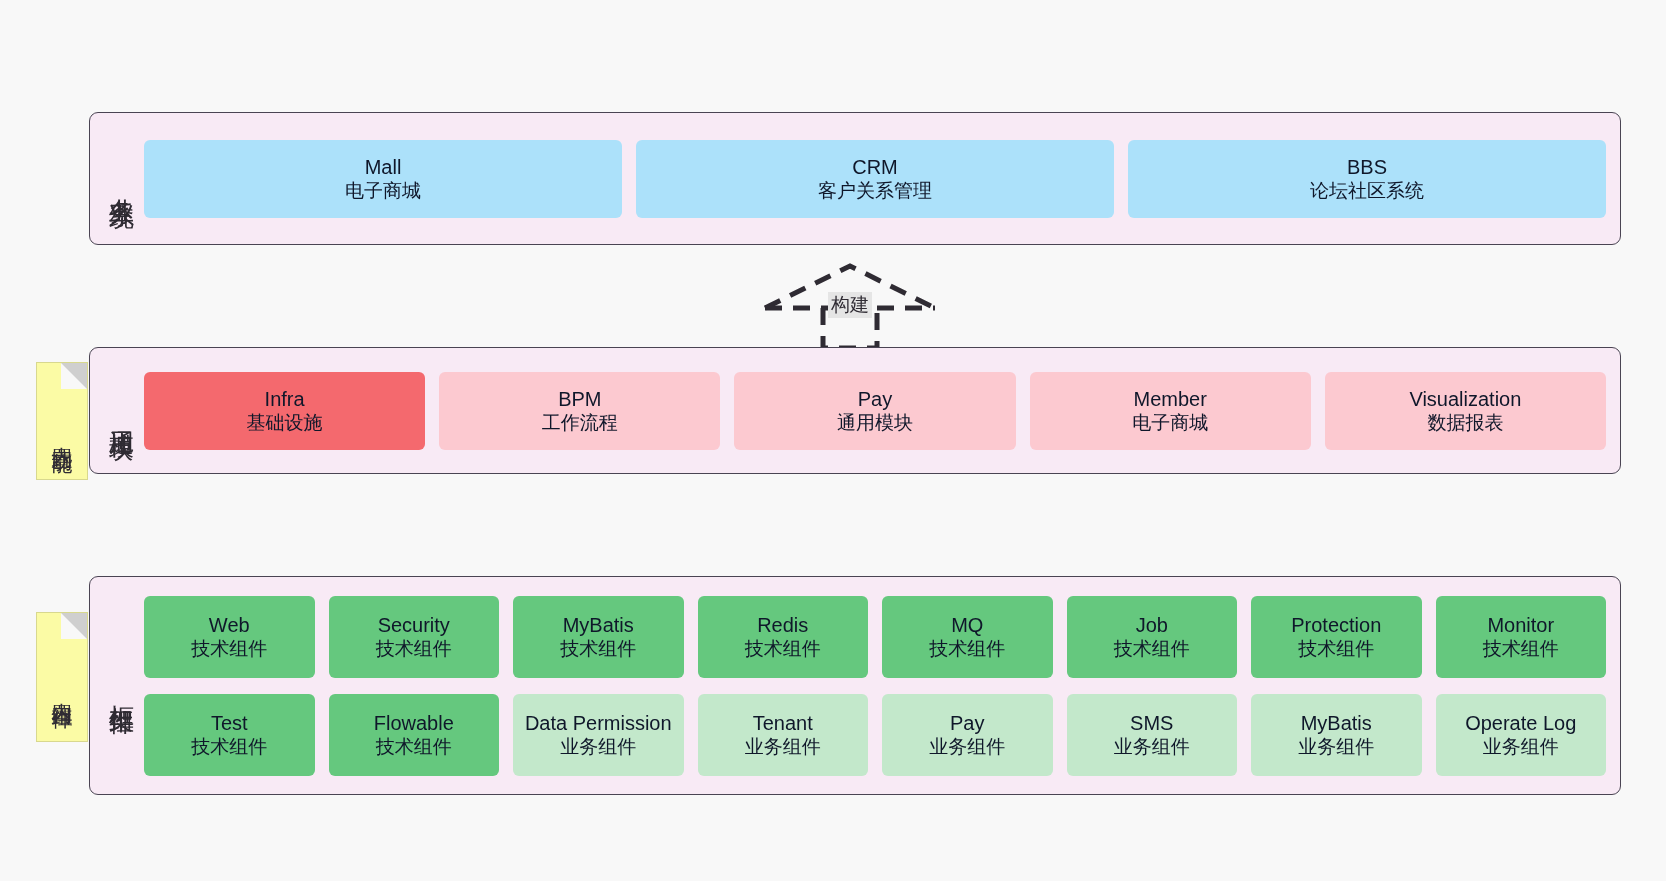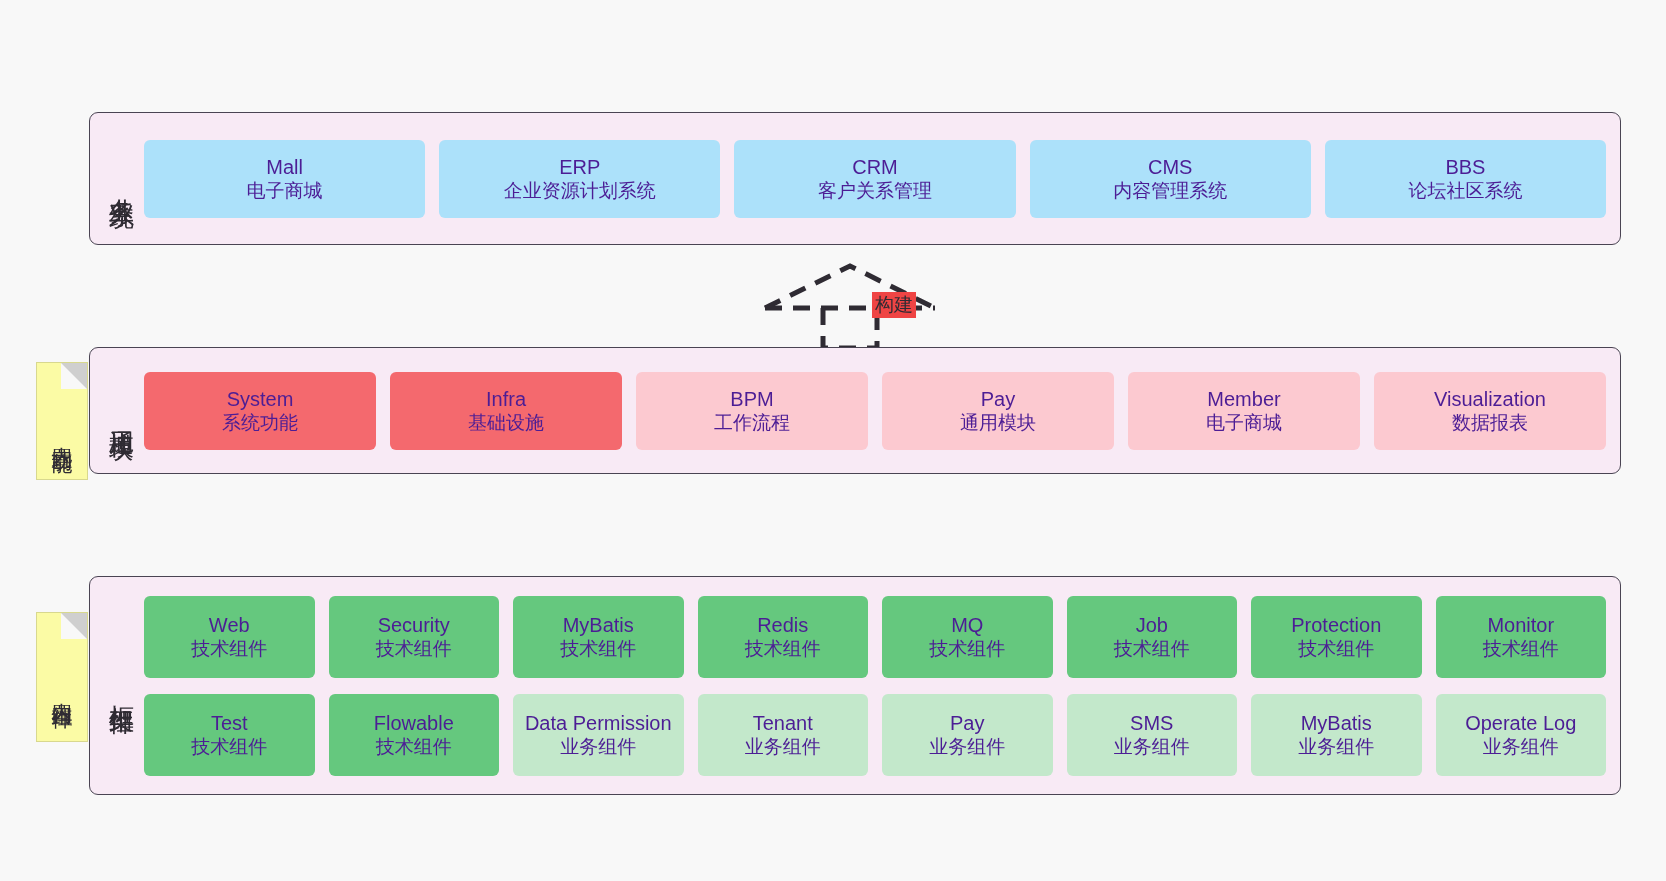--- a/index.html
+++ b/index.html
@@ -56,21 +56,21 @@
   .card {
     flex: 1 1 0;
     min-width: 0;
     height: 78px;
     border-radius: 6px;
     display: flex;
     flex-direction: column;
     align-items: center;
     justify-content: center;
     text-align: center;
-    color: #4c1d95;
+    color: #0f172a;
     line-height: 1.22;
     padding: 2px 4px;
   }
   .card .en { font-size: 20px; }
   .card .cn { font-size: 19px; }
 
   .c-blue       { background: #ace1fa; }
   .c-red        { background: #f4696e; }
   .c-pink       { background: #fcc9d0; }
   .c-green      { background: #65c87e; }
@@ -118,50 +118,41 @@
 
   
   .arrow { position: absolute; }
   .arrow .lbl {
     position: absolute;
     left: 50%;
     transform: translateX(-50%);
     top: 34px;
     font-size: 19px;
     color: #2f2b33;
-    background: #ef4444;
+    background: #e5e5e5;
     padding: 0 3px;
     white-space: nowrap;
     z-index: 3;
-    margin-left: 44px;
   }
 </style>
 </head>
 <body>
 
 <div id="stage">
 
   <div class="layer" style="left:89px; top:112px; width:1532px; height:133px;">
     <div class="layer-title">业务系统</div>
     <div class="cards">
       <div class="card c-blue">
         <span class="en">Mall</span>
         <span class="cn">电子商城</span>
       </div>
       <div class="card c-blue">
-        <span class="en">ERP</span>
-        <span class="cn">企业资源计划系统</span>
-      </div>
-      <div class="card c-blue">
         <span class="en">CRM</span>
         <span class="cn">客户关系管理</span>
-      </div>
-      <div class="card c-blue">
-        <span class="en">CMS</span>
-        <span class="cn">内容管理系统</span>
       </div>
       <div class="card c-blue">
         <span class="en">BBS</span>
         <span class="cn">论坛社区系统</span>
       </div>
     </div>
   </div>
 
   <div class="arrow" style="left:755px; top:258px; width:190px; height:92px;">
     <svg width="190" height="92" viewBox="0 0 190 92">
@@ -175,24 +166,20 @@
   <div class="sticky" style="left:36px; top:362px; width:52px; height:118px;">
     <div class="fold-bg"></div>
     <div class="fold"></div>
     <span>内置功能</span>
   </div>
 
   <div class="layer" style="left:89px; top:347px; width:1532px; height:127px;">
     <div class="layer-title">通用模块</div>
     <div class="cards">
       <div class="card c-red">
-        <span class="en">System</span>
-        <span class="cn">系统功能</span>
-      </div>
-      <div class="card c-red">
         <span class="en">Infra</span>
         <span class="cn">基础设施</span>
       </div>
       <div class="card c-pink">
         <span class="en">BPM</span>
         <span class="cn">工作流程</span>
       </div>
       <div class="card c-pink">
         <span class="en">Pay</span>
         <span class="cn">通用模块</span>

